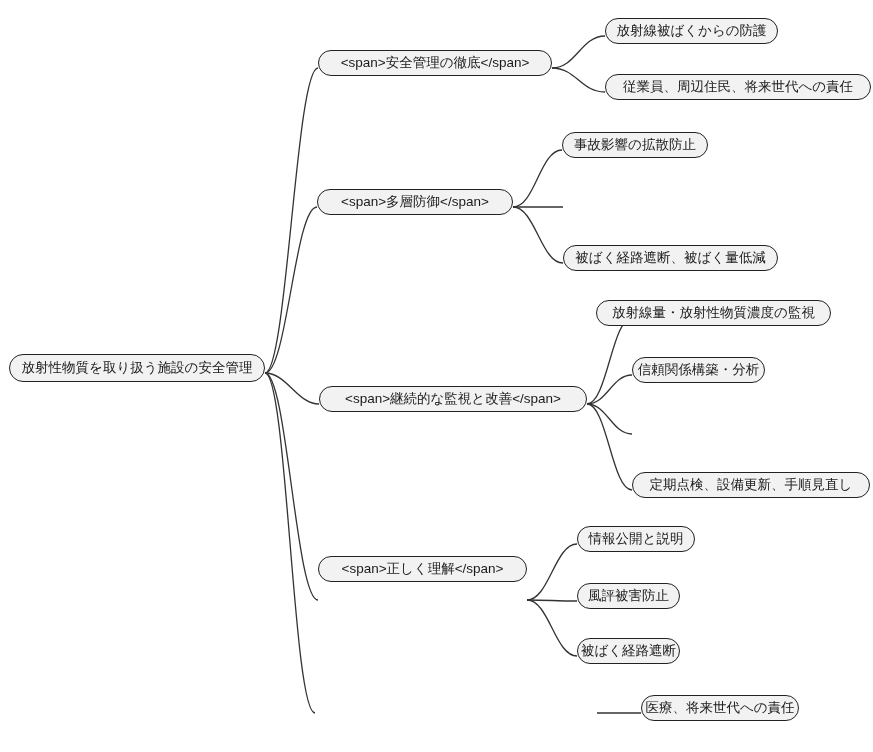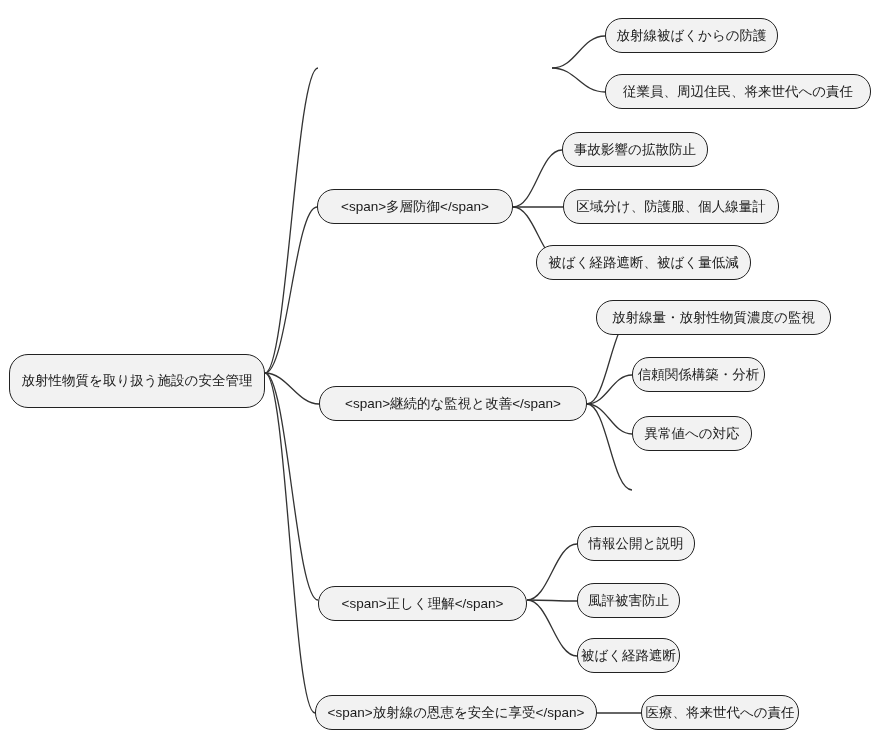--- a/index.html
+++ b/index.html
@@ -24,34 +24,34 @@
     width: 873px; height: 752px;
   }
   #edges path {
     fill: none;
     stroke: var(--edge);
     stroke-width: 1.3;
   }
   .node {
     position: absolute;
     box-sizing: border-box;
-    height: 35px;
+    height: 26px;
     border: 1.8px solid var(--node-border);
     border-radius: 17px;
     background: var(--node-fill);
     display: flex;
     align-items: center;
     justify-content: center;
     font-size: 13.5px;
     color: var(--text);
     white-space: nowrap;
     padding: 0 6px;
   }
   .node.root {
-    height: 54px;
+    height: 28px;
     border-radius: 19px;
   }
 </style>
 </head>
 <body>
 
 <div id="canvas">
 
   <svg id="edges" viewBox="0 0 873 752" xmlns="http://www.w3.org/2000/svg">
     <path d="M 265 373 C 287 373 296 68 318 68"></path>
@@ -74,35 +74,34 @@
 
     <path d="M 527 600 C 549 600 555 544 577 544"></path>
     <path d="M 527 600 C 549 600 555 601 577 601"></path>
     <path d="M 527 600 C 549 600 555 656 577 656"></path>
 
     <path d="M 597 713 L 641 713"></path>
   </svg>
 
   <div class="node root" style="left:9px;top:354px;width:256px">放射性物質を取り扱う施設の安全管理</div>
 
+  <div class="node" style="left:318px;top:50px;width:234px">&lt;span&gt;安全管理の徹底&lt;/span&gt;</div>
   <div class="node" style="left:319px;top:386px;width:268px">&lt;span&gt;継続的な監視と改善&lt;/span&gt;</div>
   <div class="node" style="left:317px;top:189px;width:196px">&lt;span&gt;多層防御&lt;/span&gt;</div>
-  <div class="node" style="left:318px;top:586px;width:209px">&lt;span&gt;正しく理解&lt;/span&gt;</div>
-  <div class="node" style="left:315px;top:695px;width:282px">&lt;span&gt;放射線の恩恵を安全に享受&lt;/span&gt;</div>
+  <div class="node" style="left:318px;top:556px;width:209px">&lt;span&gt;正しく理解&lt;/span&gt;</div>
 
   <div class="node" style="left:605px;top:18px;width:173px">放射線被ばくからの防護</div>
   <div class="node" style="left:605px;top:74px;width:266px">従業員、周辺住民、将来世代への責任</div>
 
   <div class="node" style="left:562px;top:132px;width:146px">事故影響の拡散防止</div>
-  <div class="node" style="left:563px;top:189px;width:216px">区域分け、防護服、個人線量計</div>
-  <div class="node" style="left:536px;top:245px;width:215px">被ばく経路遮断、被ばく量低減</div>
+  <div class="node" style="left:563px;top:245px;width:215px">被ばく経路遮断、被ばく量低減</div>
 
   <div class="node" style="left:596px;top:300px;width:235px">放射線量・放射性物質濃度の監視</div>
   <div class="node" style="left:632px;top:357px;width:133px">信頼関係構築・分析</div>
-  <div class="node" style="left:632px;top:416px;width:120px">異常値への対応</div>
+  <div class="node" style="left:632px;top:472px;width:238px">定期点検、設備更新、手順見直し</div>
 
   <div class="node" style="left:577px;top:526px;width:118px">情報公開と説明</div>
   <div class="node" style="left:577px;top:583px;width:103px">風評被害防止</div>
   <div class="node" style="left:577px;top:638px;width:103px">被ばく経路遮断</div>
 
   <div class="node" style="left:641px;top:695px;width:158px">医療、将来世代への責任</div>
 
 </div>
 
 </body></html>

